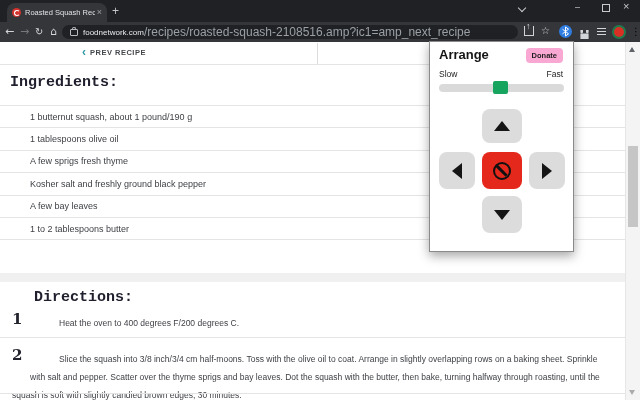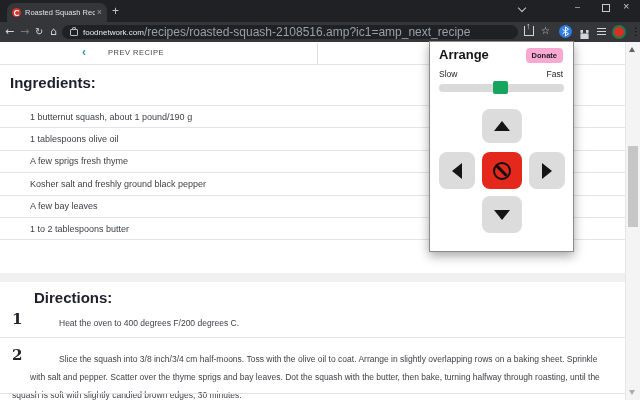--- a/index.html
+++ b/index.html
@@ -52,24 +52,24 @@
   .avatar{position:absolute;left:612px;top:25px;width:14px;height:14px;border-radius:50%;
        background:#d93025;border:2px solid #1f7a4d;box-sizing:border-box;}
   .dots-icon{position:absolute;left:631px;top:25px;font-size:10px;line-height:13px;
        font-family:"DejaVu Sans",sans-serif;}
 
   
   .page-header{position:absolute;left:0;top:42px;width:640px;height:23px;background:#fff;
        border-bottom:1px solid #e4e4e4;box-sizing:border-box;}
   .prev-link{position:absolute;left:82px;top:47px;display:flex;align-items:center;cursor:pointer;}
   .prev-chevron{color:#2f9aa6;font-size:12px;line-height:10px;font-weight:bold;}
-  .prev-label{margin-left:22px;font-size:7.5px;font-weight:normal;letter-spacing:.5px;color:#43464b;}
+  .prev-label{margin-left:4px;font-size:7.5px;font-weight:bold;letter-spacing:.5px;color:#43464b;}
   .header-divider{position:absolute;left:317px;top:43px;width:1px;height:21px;background:#dcdcdc;}
 
-  .serif-h{position:absolute;left:10px;font-family:Liberation Sans, sans-serif;
+  .serif-h{position:absolute;left:10px;font-family:Liberation Mono, monospace;
        font-weight:bold;font-size:15px;color:#1f1f2d;}
   #ingredients-heading{top:74px;}
   #directions-heading{top:289px;margin-left:24px;}
 
   .ing-list{position:absolute;left:0;top:105px;width:640px;border-top:1px solid #e4e4e4;}
   .ing-row{height:22.4px;border-bottom:1px solid #e4e4e4;display:flex;align-items:center;
        padding-left:30px;box-sizing:border-box;font-size:9px;color:#3d3f44;}
 
   .section-band{position:absolute;left:0;top:273px;width:640px;height:9px;background:#f0f0f1;}
 

